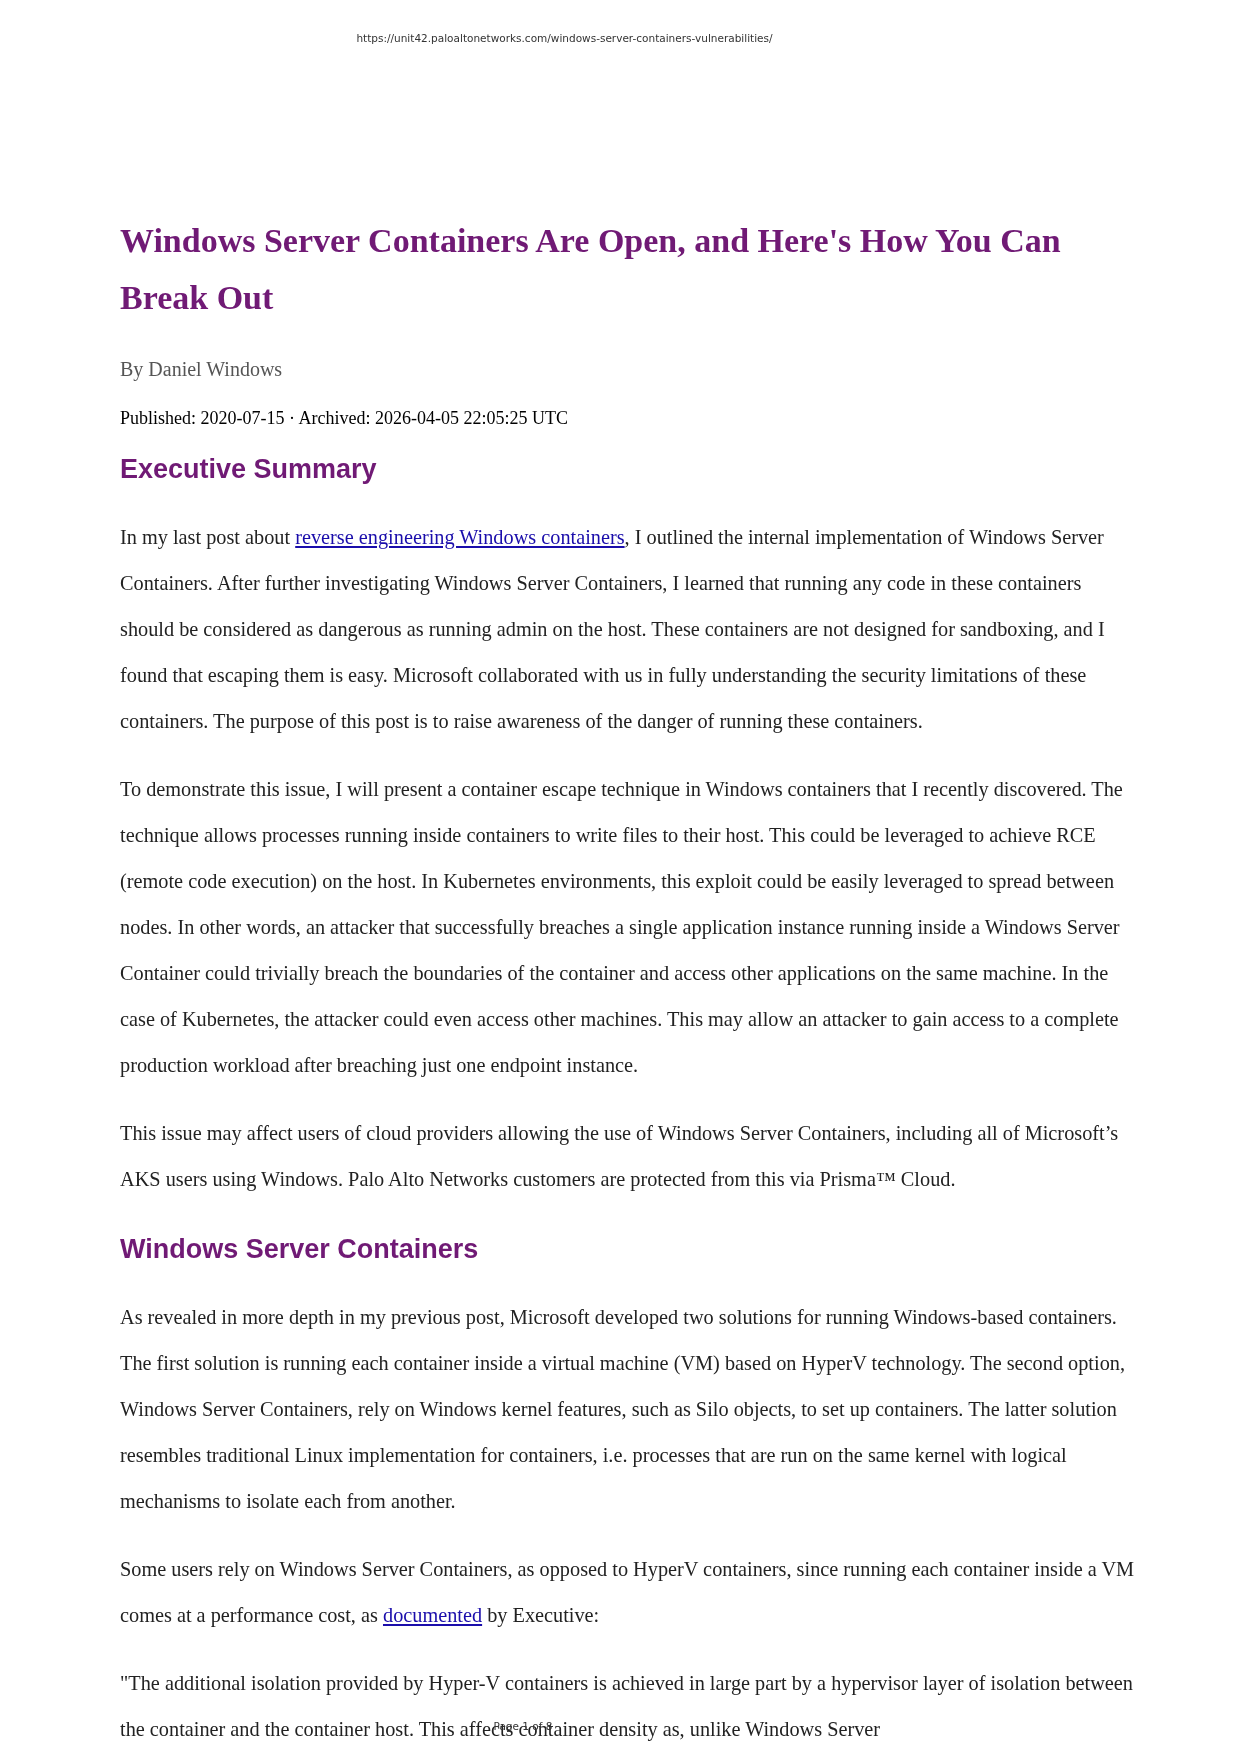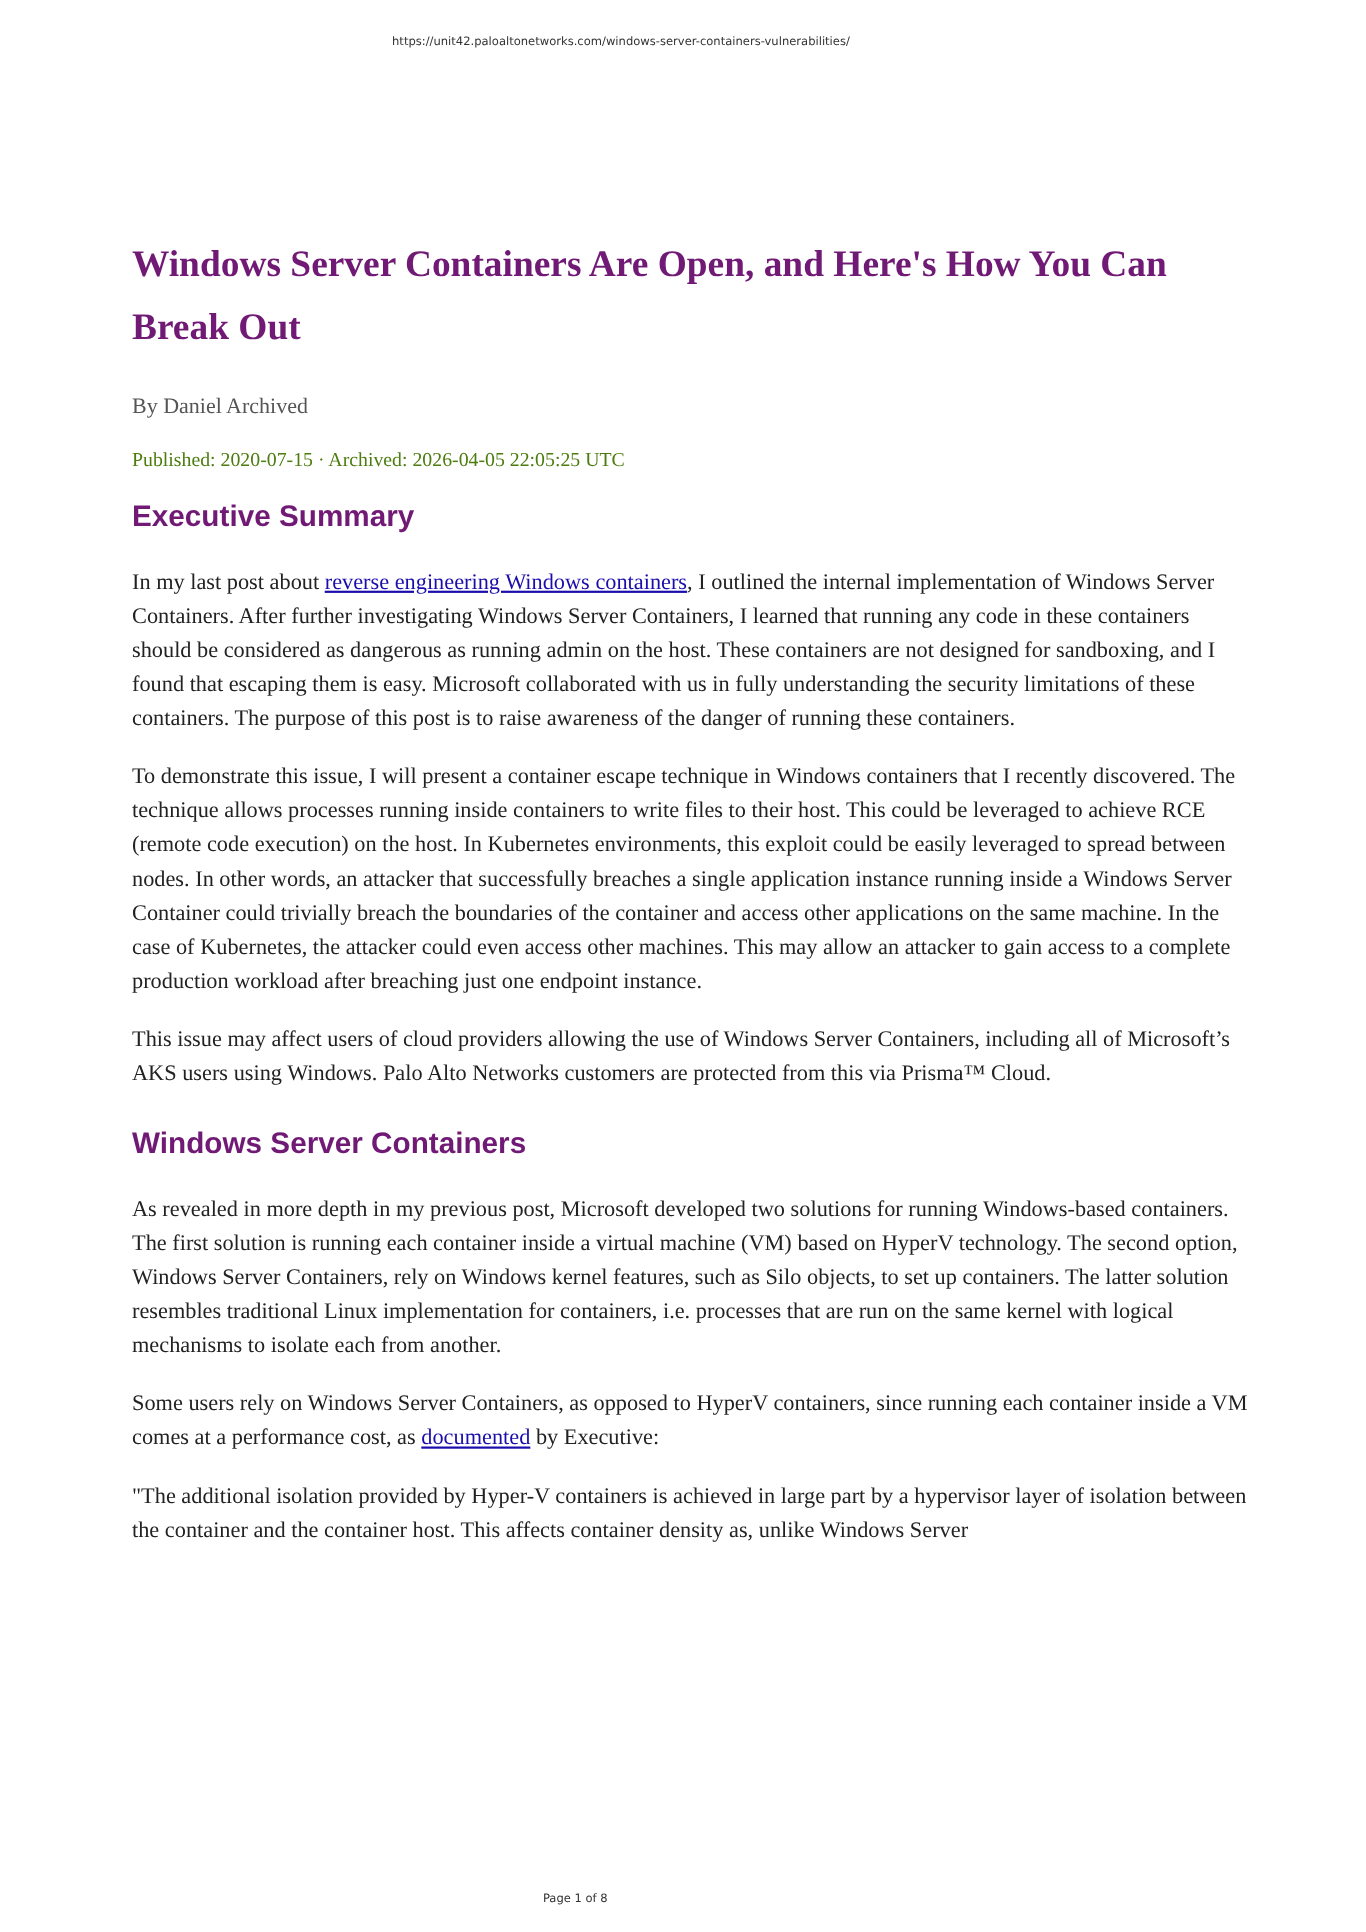--- a/index.html
+++ b/index.html
@@ -10,45 +10,45 @@
   }
   .content {
     position: absolute; left: 120px; top: 212px; width: 1015px;
     font-family: "Liberation Serif", serif; color: #222222;
   }
   .title {
     font-family: "Liberation Serif", serif; font-weight: bold;
     font-size: 34px; line-height: 57px; margin: 0; color: #701a75;
   }
   .byline { font-size: 20px; color: #555555; margin: 30px 0 0 0; line-height: 26px; }
-  .published { font-size: 18px; color: #4d7c0f; margin: 24px 0 0 0; line-height: 24px; }
+  .published { font-size: 18px; color: #000000; margin: 24px 0 0 0; line-height: 24px; }
   h2 {
     font-family: Liberation Sans, sans-serif; font-weight: bold;
     font-size: 27px; line-height: 34px; margin: 24px 0 0 0; color: #701a75;
   }
-  p { font-size: 20.3px; line-height: 31px; margin: 0; }
+  p { font-size: 20.3px; line-height: 46px; margin: 0; }
   .exec-h { margin-top: 22px; }
   .p1 { margin-top: 28px; }
   .p2, .p3, .p5, .p6 { margin-top: 22px; }
   .h2b { margin-top: 30px; }
   .p4 { margin-top: 28px; }
   a.inline-link { color: #1a0dab; text-decoration: underline; }
   .footer {
     position: absolute; top: 1720px; left: 0; width: 1046px; text-align: center;
     font-family: "DejaVu Sans", sans-serif; font-size: 10.5px; color: #333333;
   }
 </style>
 </head>
 <body>
 
 <div class="url-header">https://unit42.paloaltonetworks.com/windows-server-containers-vulnerabilities/</div>
 
 <main class="content">
   <h1 class="title">Windows Server Containers Are Open, and Here's How You Can Break Out</h1>
-  <div class="byline">By Daniel Archived</div>
+  <div class="byline">By Daniel Windows</div>
   <div class="published">Published: 2020-07-15 · Archived: 2026-04-05 22:05:25 UTC</div>
 
   <h2 class="exec-h">Executive Summary</h2>
 
   <p class="p1"><span>In my last post about </span><a class="inline-link" href="#">reverse engineering Windows containers</a><span>, I outlined the internal implementation of Windows Server Containers. After further investigating Windows Server Containers, I learned that running any code in these containers should be considered as dangerous as running admin on the host. These containers are not designed for sandboxing, and I found that escaping them is easy. Microsoft collaborated with us in fully understanding the security limitations of these containers. The purpose of this post is to raise awareness of the danger of running these containers.</span></p>
 
   <p class="p2">To demonstrate this issue, I will present a container escape technique in Windows containers that I recently discovered. The technique allows processes running inside containers to write files to their host. This could be leveraged to achieve RCE (remote code execution) on the host. In Kubernetes environments, this exploit could be easily leveraged to spread between nodes. In other words, an attacker that successfully breaches a single application instance running inside a Windows Server Container could trivially breach the boundaries of the container and access other applications on the same machine. In the case of Kubernetes, the attacker could even access other machines. This may allow an attacker to gain access to a complete production workload after breaching just one endpoint instance.</p>
 
   <p class="p3">This issue may affect users of cloud providers allowing the use of Windows Server Containers, including all of Microsoft’s AKS users using Windows. Palo Alto Networks customers are protected from this via Prisma™ Cloud.</p>
 

